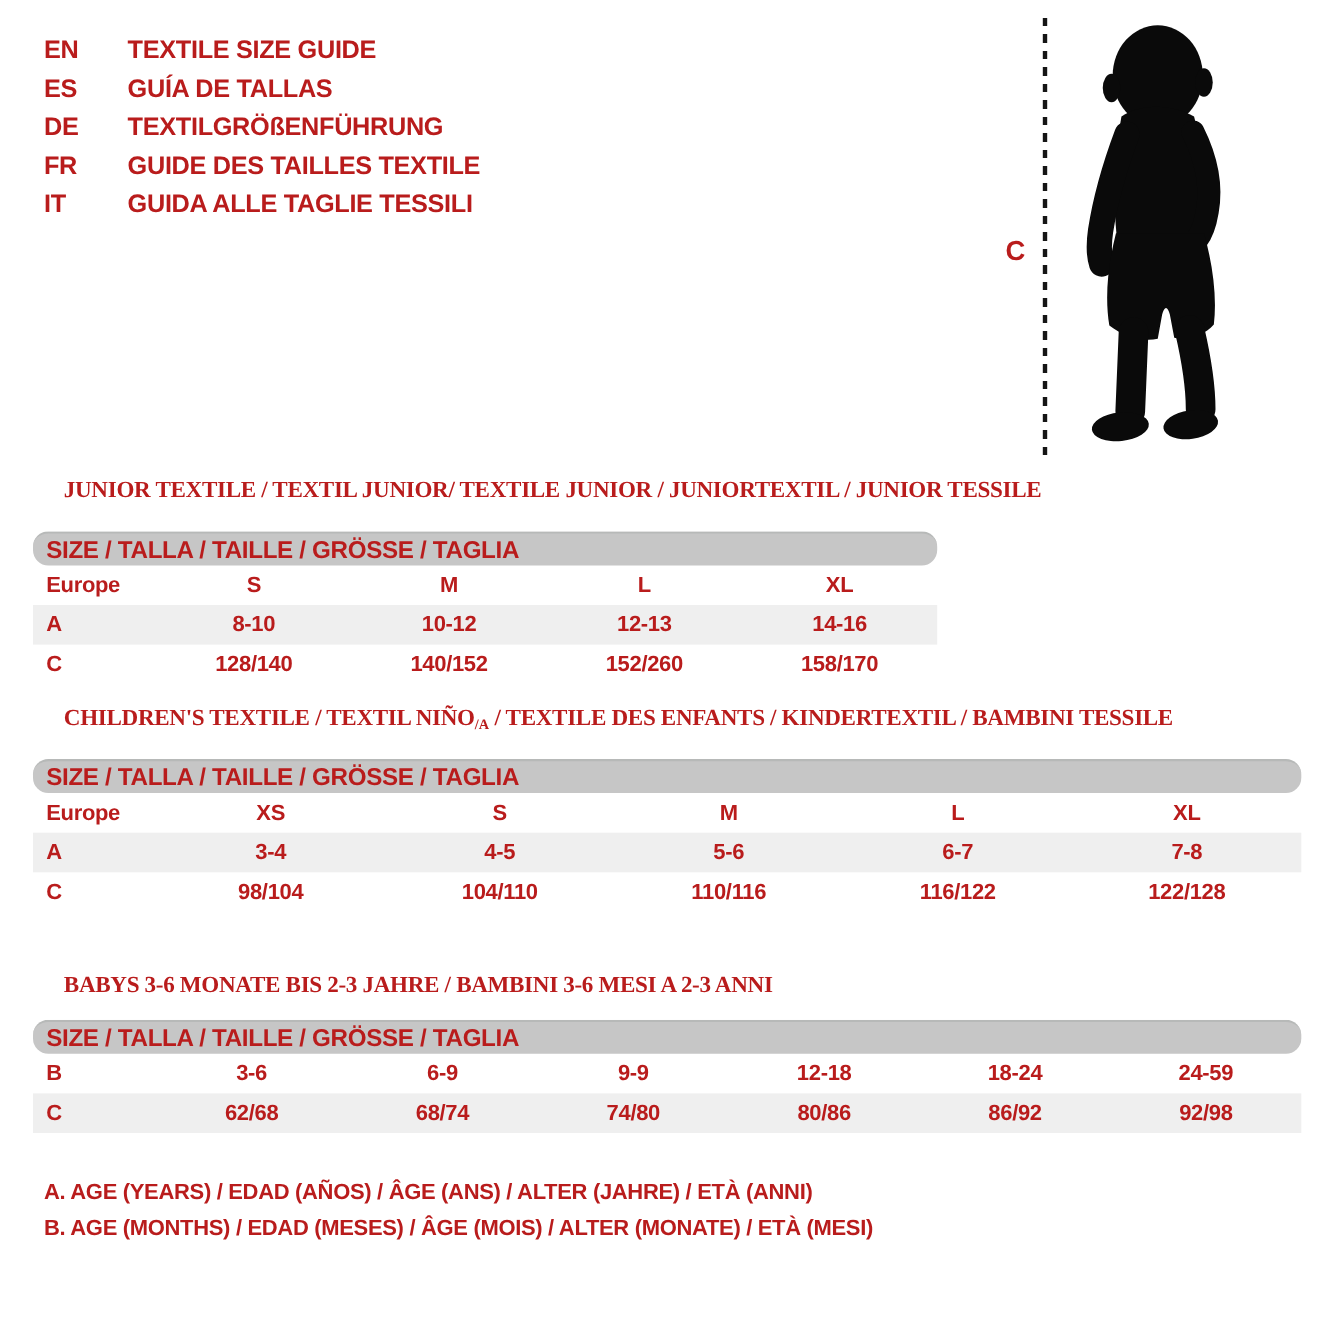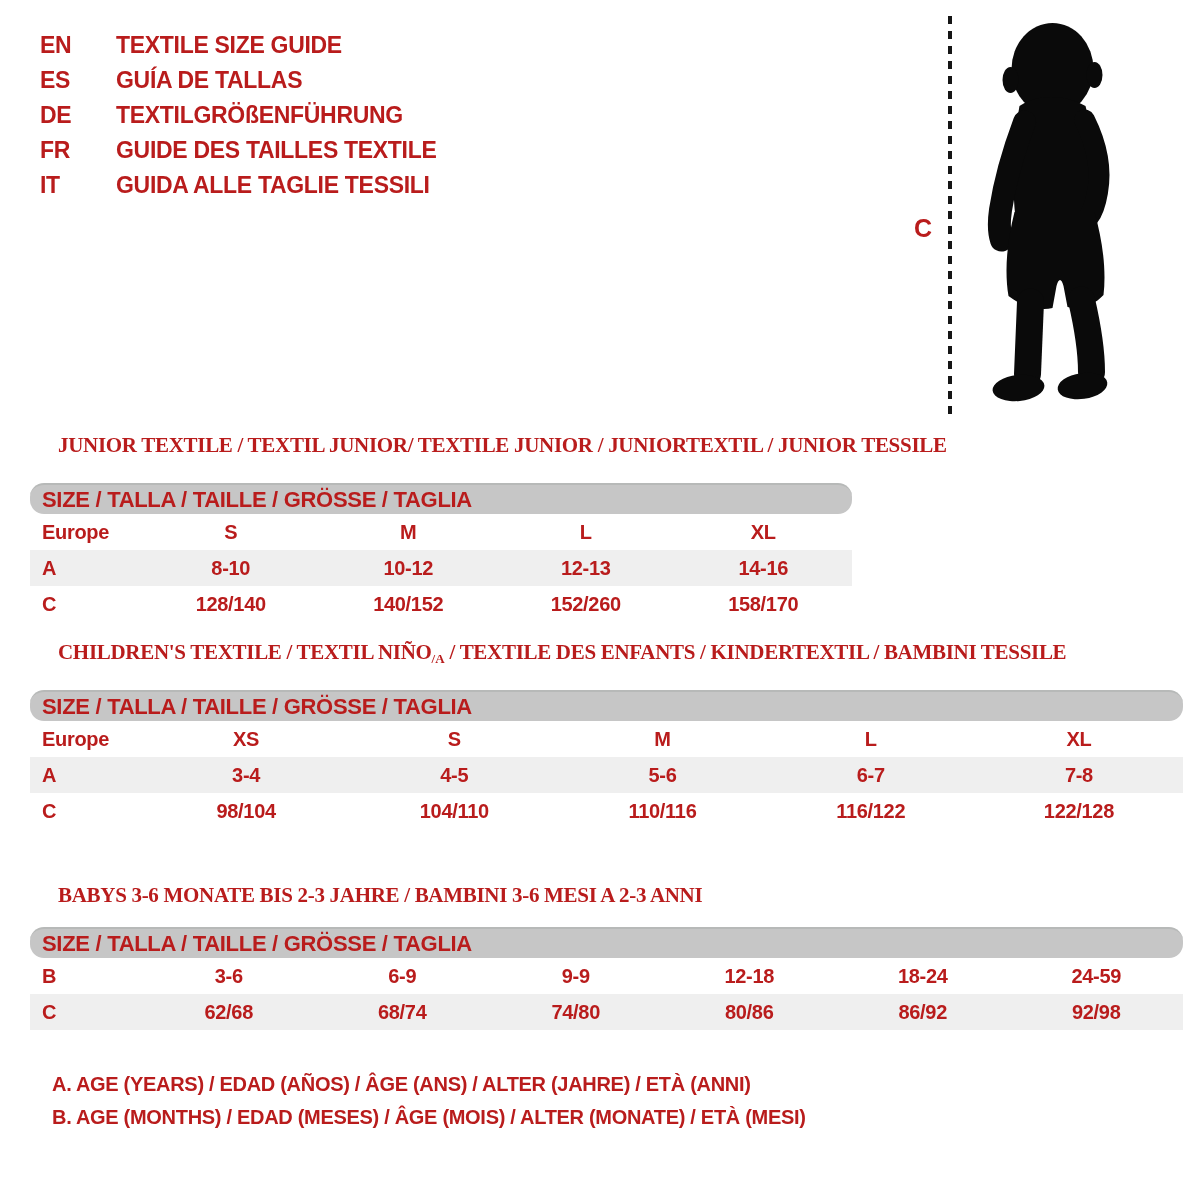--- a/index.html
+++ b/index.html
@@ -32,21 +32,21 @@
   .thead{
     height:29px;display:flex;align-items:center;
     padding-left:12px;font-size:22px;
     border-top:2px solid #b7b9b8;
     border-radius:14px;
   }
   .trow{display:flex;height:36px;align-items:center;font-size:20px;justify-content:center;}
   .tlabel{width:100px;padding-left:12px;flex:none;}
   .tcell{flex:1;text-align:center;}
   
-  .legend{position:absolute;left:52px;top:1068px;}
+  .legend{position:absolute;left:40px;top:1068px;}
   .legend-row{height:33px;display:flex;align-items:center;font-size:20px;white-space:nowrap;}
 </style>
 </head>
 <body>
 
 <div class="page">
 
   <div class="langs">
     <div class="lang-row">
       <span class="lang-code">EN</span>

